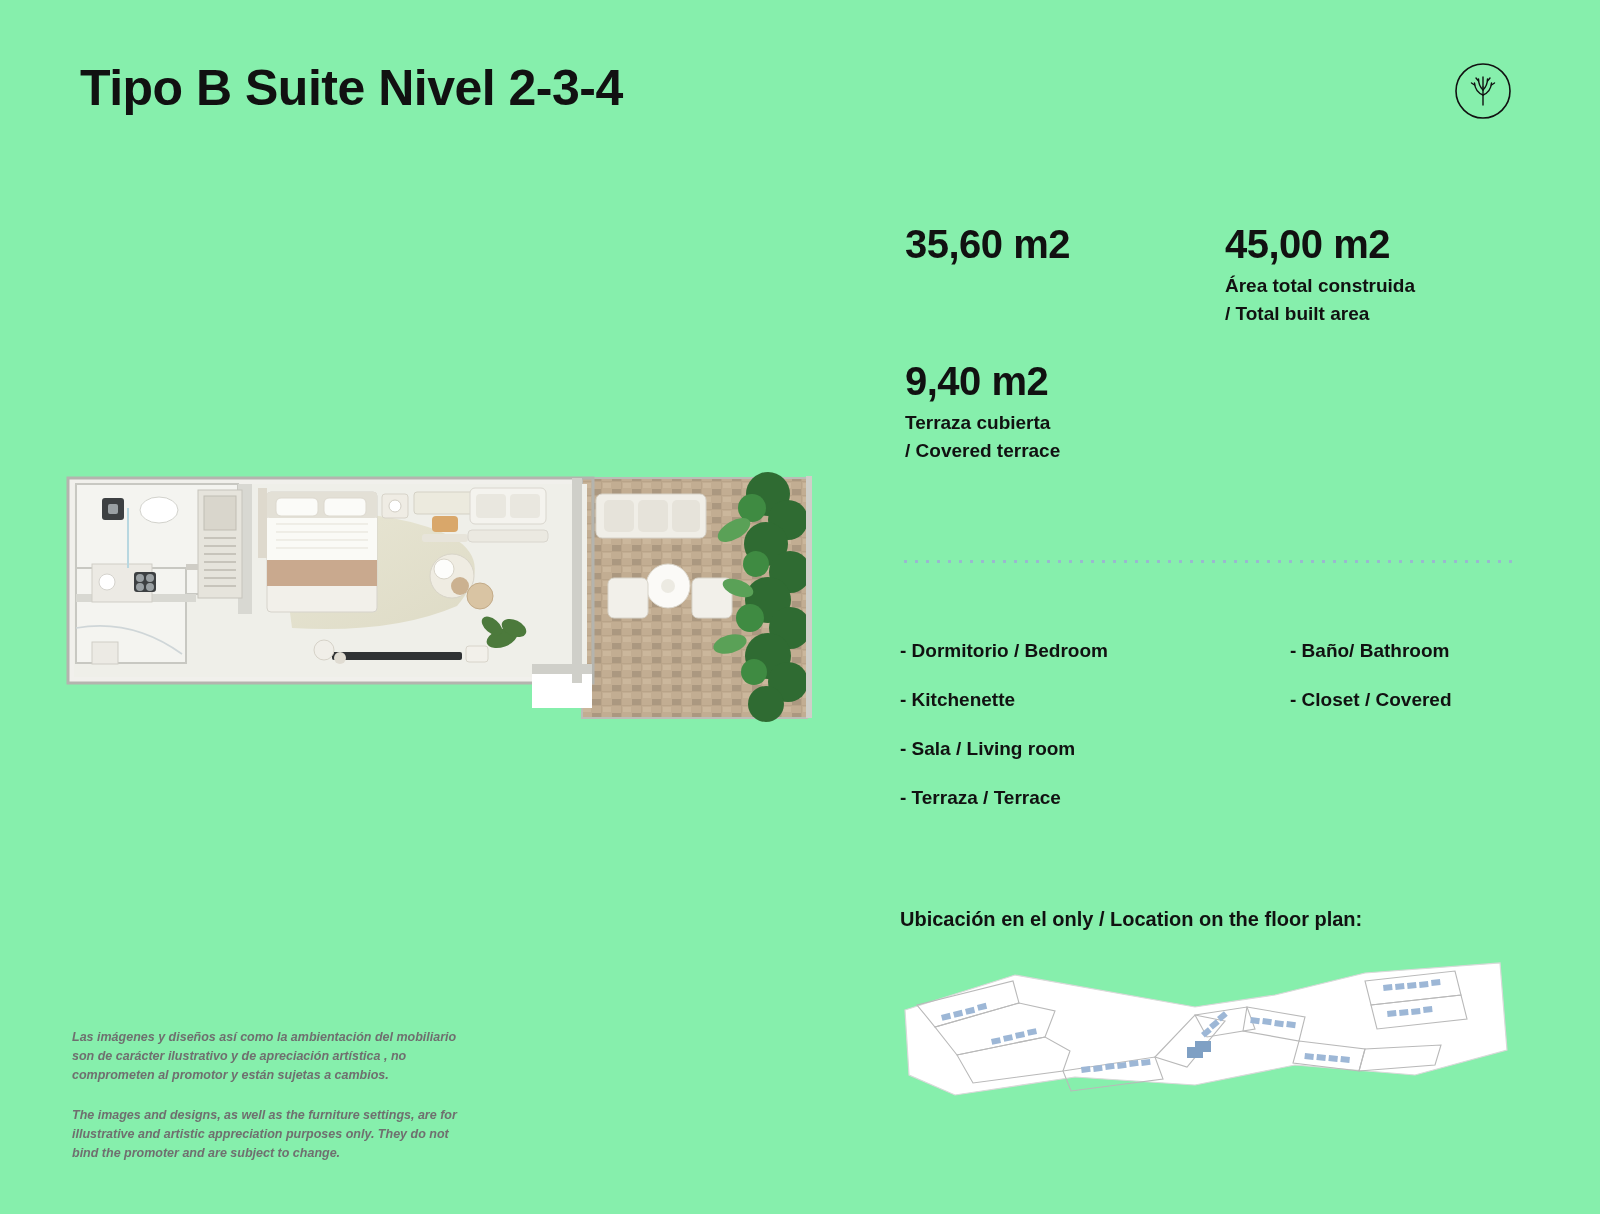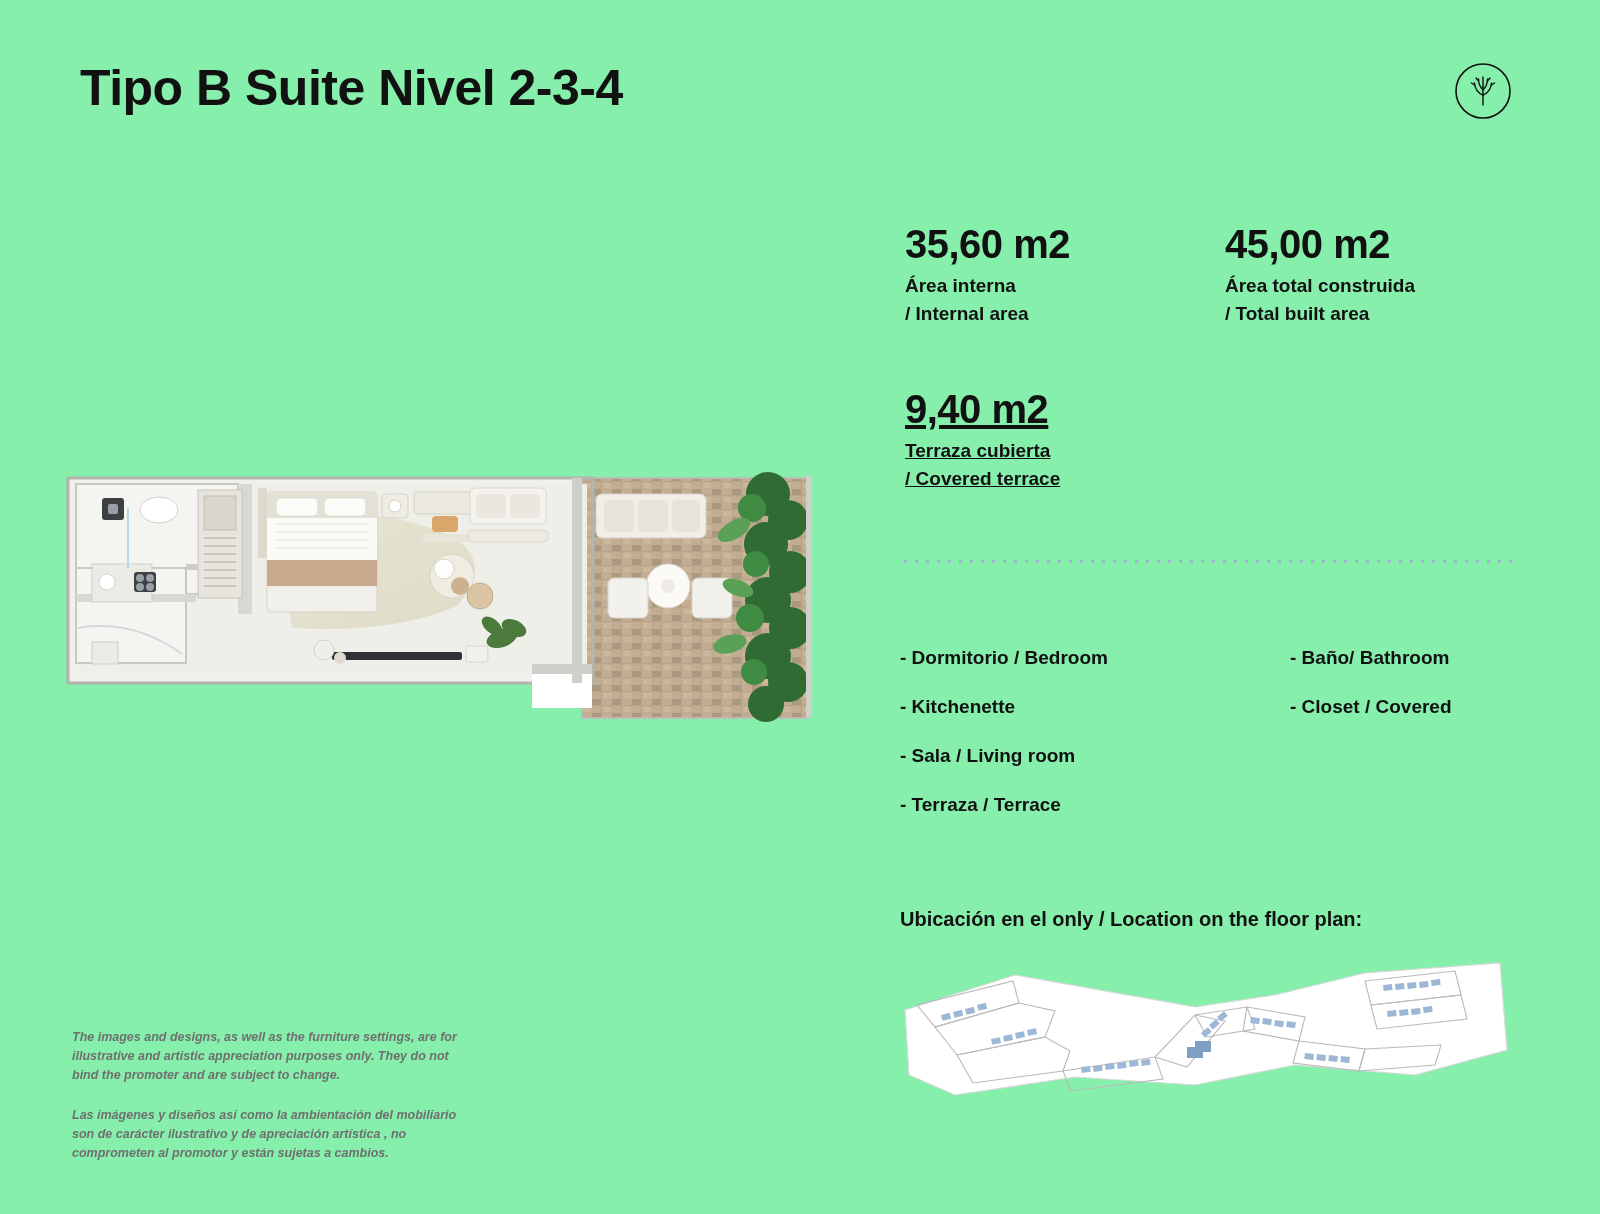--- a/index.html
+++ b/index.html
@@ -31,32 +31,32 @@
   .stats { position:absolute; left: 905px; top: 222px; width: 640px; }
   .stat-row { display:flex; }
   .stat { width: 345px; }
   .stat-num {
     font-size: 40px; font-weight: 700; letter-spacing:-0.5px; line-height:1.1; margin:0;
   }
   .stat-lbl {
     font-size: 19px; font-weight: 700; line-height: 1.45; margin: 6px 0 0 0;
   }
   .stat-lbl .en { display:block; }
-  .stats-second { margin-top: 60px; text-decoration: underline; }
+  .stats-second { margin-top: 32px; }
 
   
   .divider {
     position:absolute; left: 900px; top: 560px; width: 620px; height: 3px;
     background-image: radial-gradient(circle, #9ab7d1 1.4px, rgba(255,255,255,0) 1.6px);
     background-size: 11px 3px; background-repeat: repeat-x;
   }
 
   
   .rooms { position:absolute; left: 900px; top: 640px; width: 640px; }
-  .rooms-col { position:absolute; top:7px; }
+  .rooms-col { position:absolute; top:0; }
   .rooms-left { left: 0; }
   .rooms-right { left: 390px; }
   .room-item {
     font-size: 19px; font-weight: 700; color:#111; margin-bottom: 27px; white-space: nowrap;
   }
 
   
   .loc-title {
     position:absolute; left: 900px; top: 908px;
     font-size: 20px; font-weight: 700; color:#111;
@@ -98,24 +98,20 @@
         <path d="M20.5 23 L17.5 21"></path>
         <path d="M37.5 23 L40.5 21"></path>
       </g>
     </svg>
   </div>
 
   <div class="stats">
     <div class="stat-row">
       <div class="stat">
         <p class="stat-num">35,60 m2</p>
-        <p class="stat-lbl">
-          <span>Área interna</span>
-          <span class="en">/ Internal area</span>
-        </p>
       </div>
       <div class="stat">
         <p class="stat-num">45,00 m2</p>
         <p class="stat-lbl">
           <span>Área total construida</span>
           <span class="en">/ Total built area</span>
         </p>
       </div>
     </div>
     <div class="stat-row stats-second">
@@ -198,22 +194,22 @@
         <rect x="528" y="52" width="9" height="6" transform="rotate(-6 528 52)"></rect>
       </g>
       <g fill="#7fa0c4">
         <rect x="292" y="92" width="16" height="11"></rect>
         <rect x="300" y="86" width="16" height="11"></rect>
       </g>
     </svg>
   </div>
 
   <div class="disclaimer">
+    <p>Las imágenes y diseños así como la ambientación del mobiliario son de carácter ilustrativo y de apreciación artística , no comprometen al promotor y están sujetas a cambios.</p>
     <p>The images and designs, as well as the furniture settings, are for illustrative and artistic appreciation purposes only. They do not bind the promoter and are subject to change.</p>
-    <p>Las imágenes y diseños así como la ambientación del mobiliario son de carácter ilustrativo y de apreciación artística , no comprometen al promotor y están sujetas a cambios.</p>
   </div>
 
   <div class="plan">
     <svg viewBox="0 0 770 260" width="770" height="260" aria-hidden="true">
       <defs>
         <linearGradient id="rugGrad" x1="0" y1="0" x2="1" y2="1">
           <stop offset="0%" stop-color="#e8e6d4"></stop>
           <stop offset="100%" stop-color="#dedbc6"></stop>
         </linearGradient>
         <pattern id="deck" width="20" height="14" patternUnits="userSpaceOnUse">

